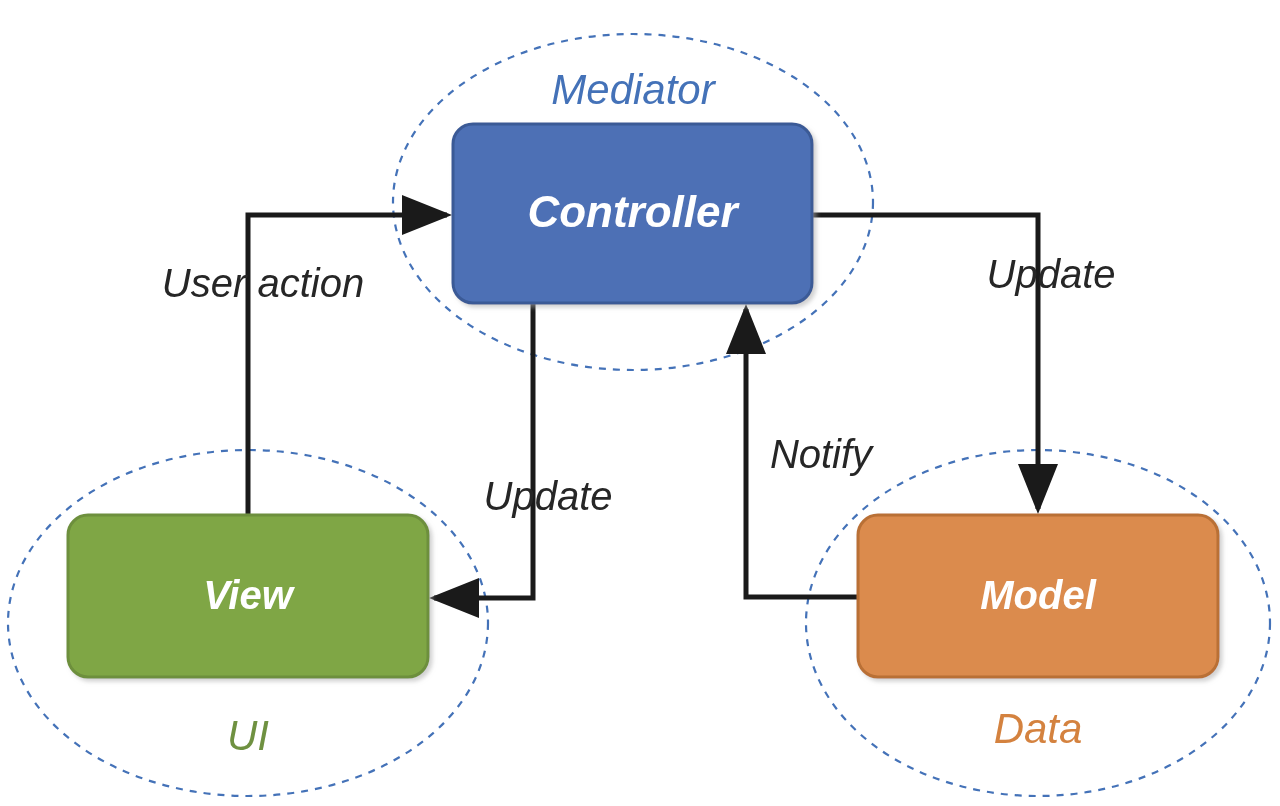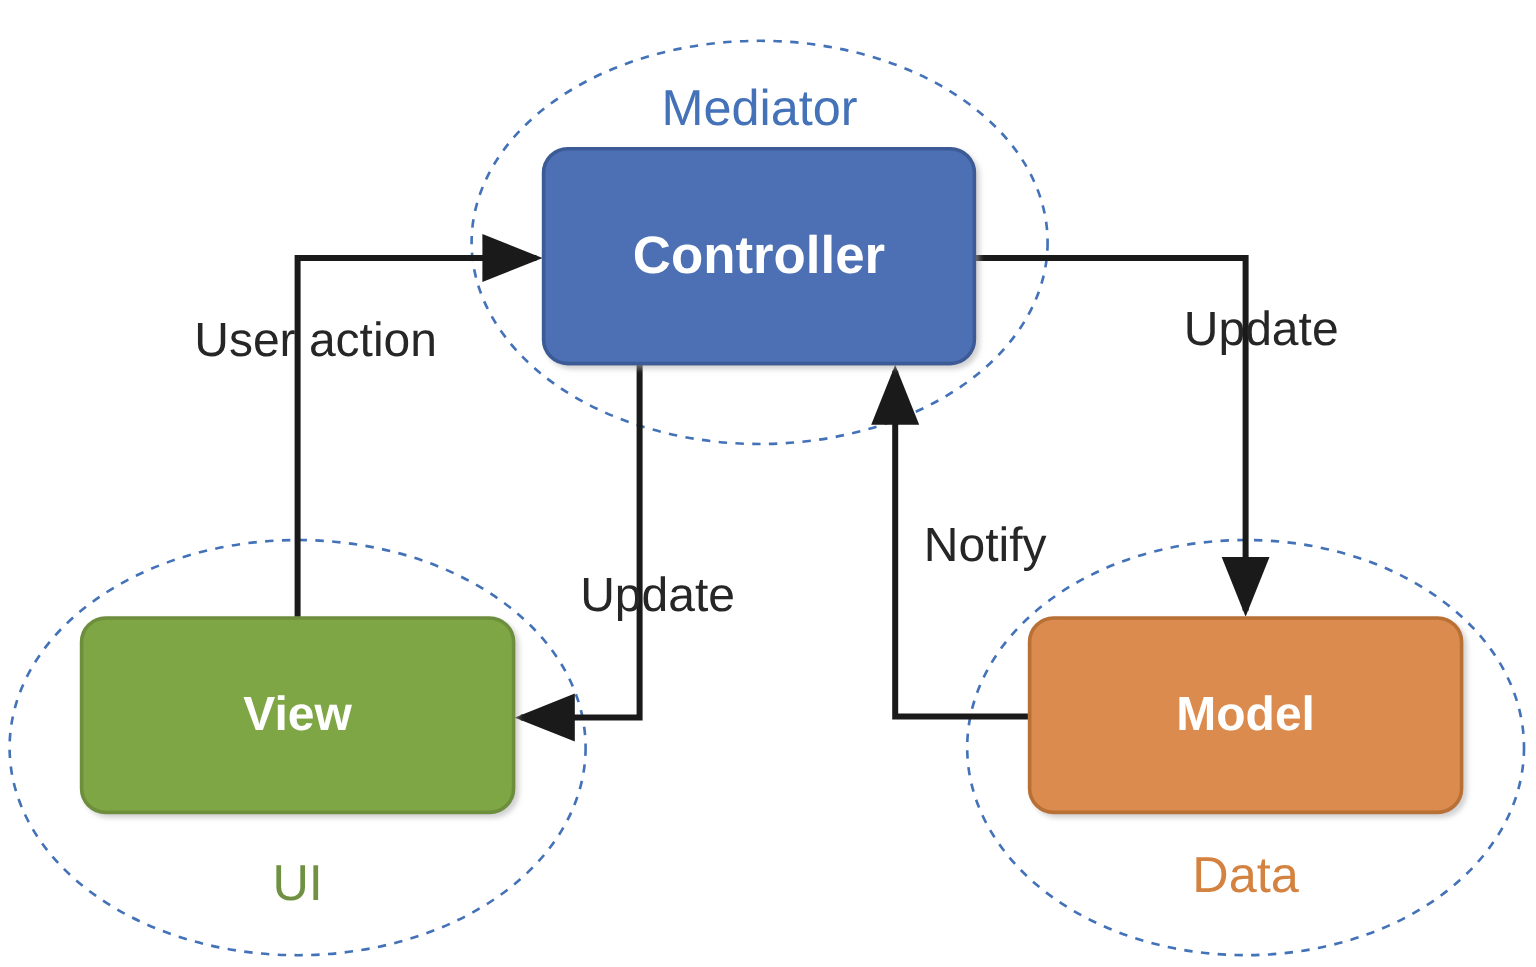--- a/index.html
+++ b/index.html
@@ -11,20 +11,21 @@
     width: 1280px;
     height: 806px;
     font-family: "Liberation Sans", sans-serif;
     overflow: hidden;
   }
   #diagram-root {
     position: relative;
     width: 1280px;
     height: 568px;
     background: #ffffff;
+    font-style: italic;
   }
   #diagram-svg {
     position: absolute;
     top: 0;
     left: 0;
     width: 1280px;
     height: 806px;
   }
   .node-label {
     font-weight: bold;

